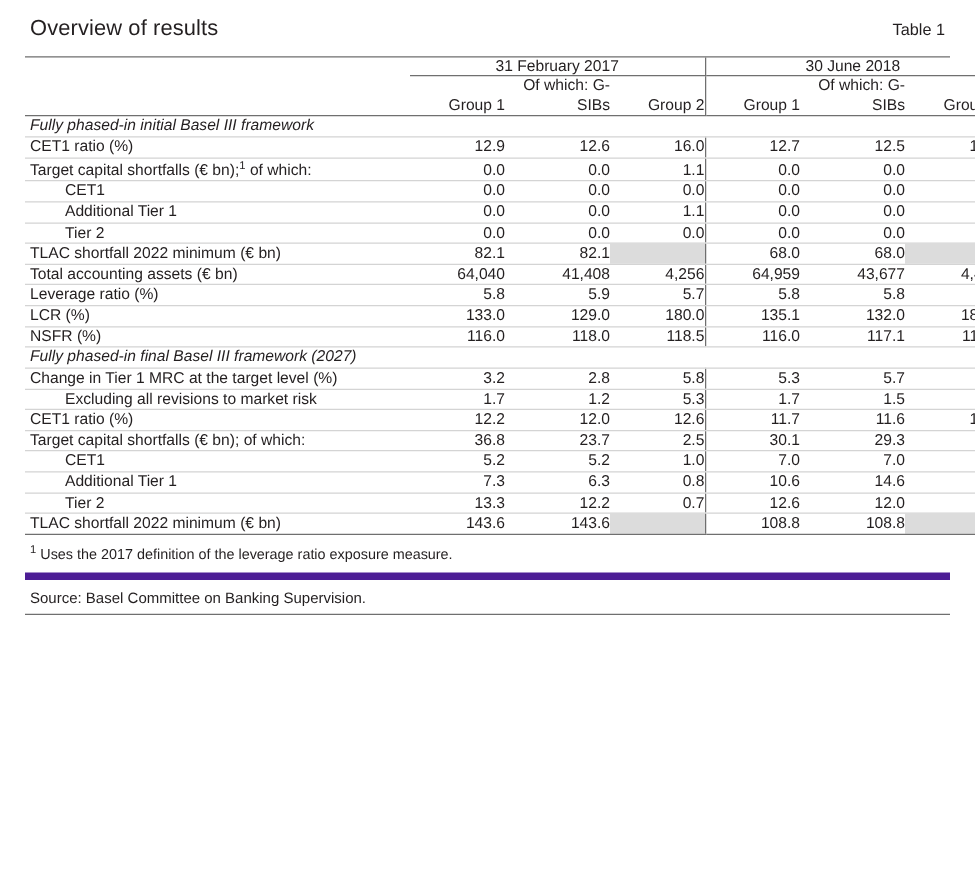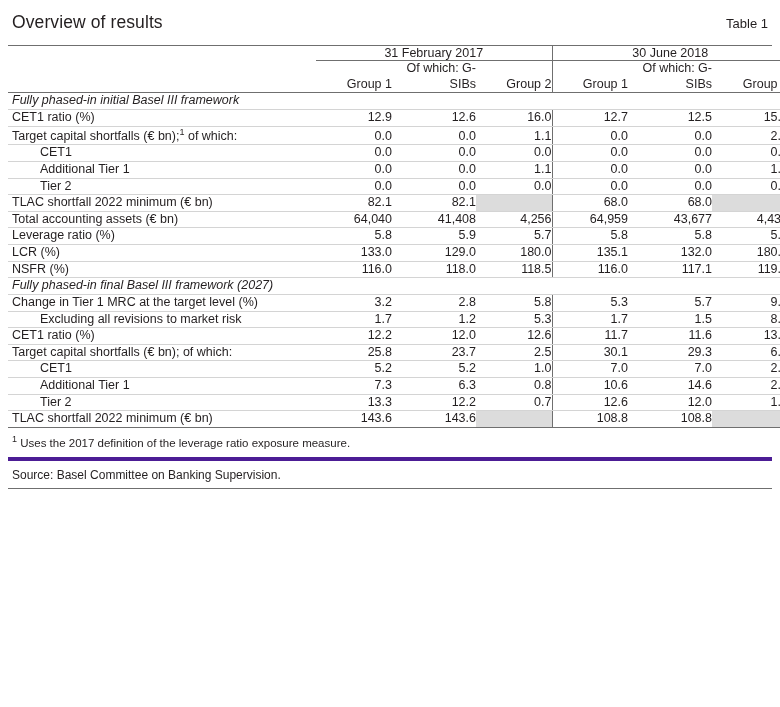--- a/index.html
+++ b/index.html
@@ -11,21 +11,21 @@
     font-family: "Liberation Sans", sans-serif;
     color: #231f20;
     width: 780px;
     height: 707px;
     overflow: hidden;
   }
   .page {
     width: 780px;
     height: 707px;
     box-sizing: border-box;
-    padding: 0 8px;
+    padding: 0 20px;
     position: relative;
   }
   
   .title-row {
     display: flex;
     align-items: baseline;
     justify-content: space-between;
     padding: 12px 4px 12px 4px;
   }
   .title {
@@ -100,21 +100,21 @@
   }
   .row td.shaded {
     background: #dcdcdc;
   }
   .row.thickline td {
     border-bottom: 1.2px solid #6f6f6f;
   }
   .footnote {
     font-size: 11.5px;
     padding: 6px 4px 6px 4px;
-    border-bottom: 4px solid #4c1d95;
+    border-bottom: 6px solid #4c1d95;
     line-height: 1.3;
   }
   .footnote sup {
     font-size: 9px;
     vertical-align: super;
   }
   .source {
     font-size: 12px;
     padding: 7px 4px 6px 4px;
     border-bottom: 1.6px solid #6f6f6f;
@@ -281,21 +281,21 @@
           <td class="label">CET1 ratio (%)</td>
           <td>12.2</td>
           <td>12.0</td>
           <td>12.6</td>
           <td class="sep-left">11.7</td>
           <td>11.6</td>
           <td>13.0</td>
         </tr>
         <tr class="row">
           <td class="label">Target capital shortfalls (€ bn); of which:</td>
-          <td>25.8</td>
+          <td>36.8</td>
           <td>23.7</td>
           <td>2.5</td>
           <td class="sep-left">30.1</td>
           <td>29.3</td>
           <td>6.0</td>
         </tr>
         <tr class="row">
           <td class="label indent">CET1</td>
           <td>5.2</td>
           <td>5.2</td>

